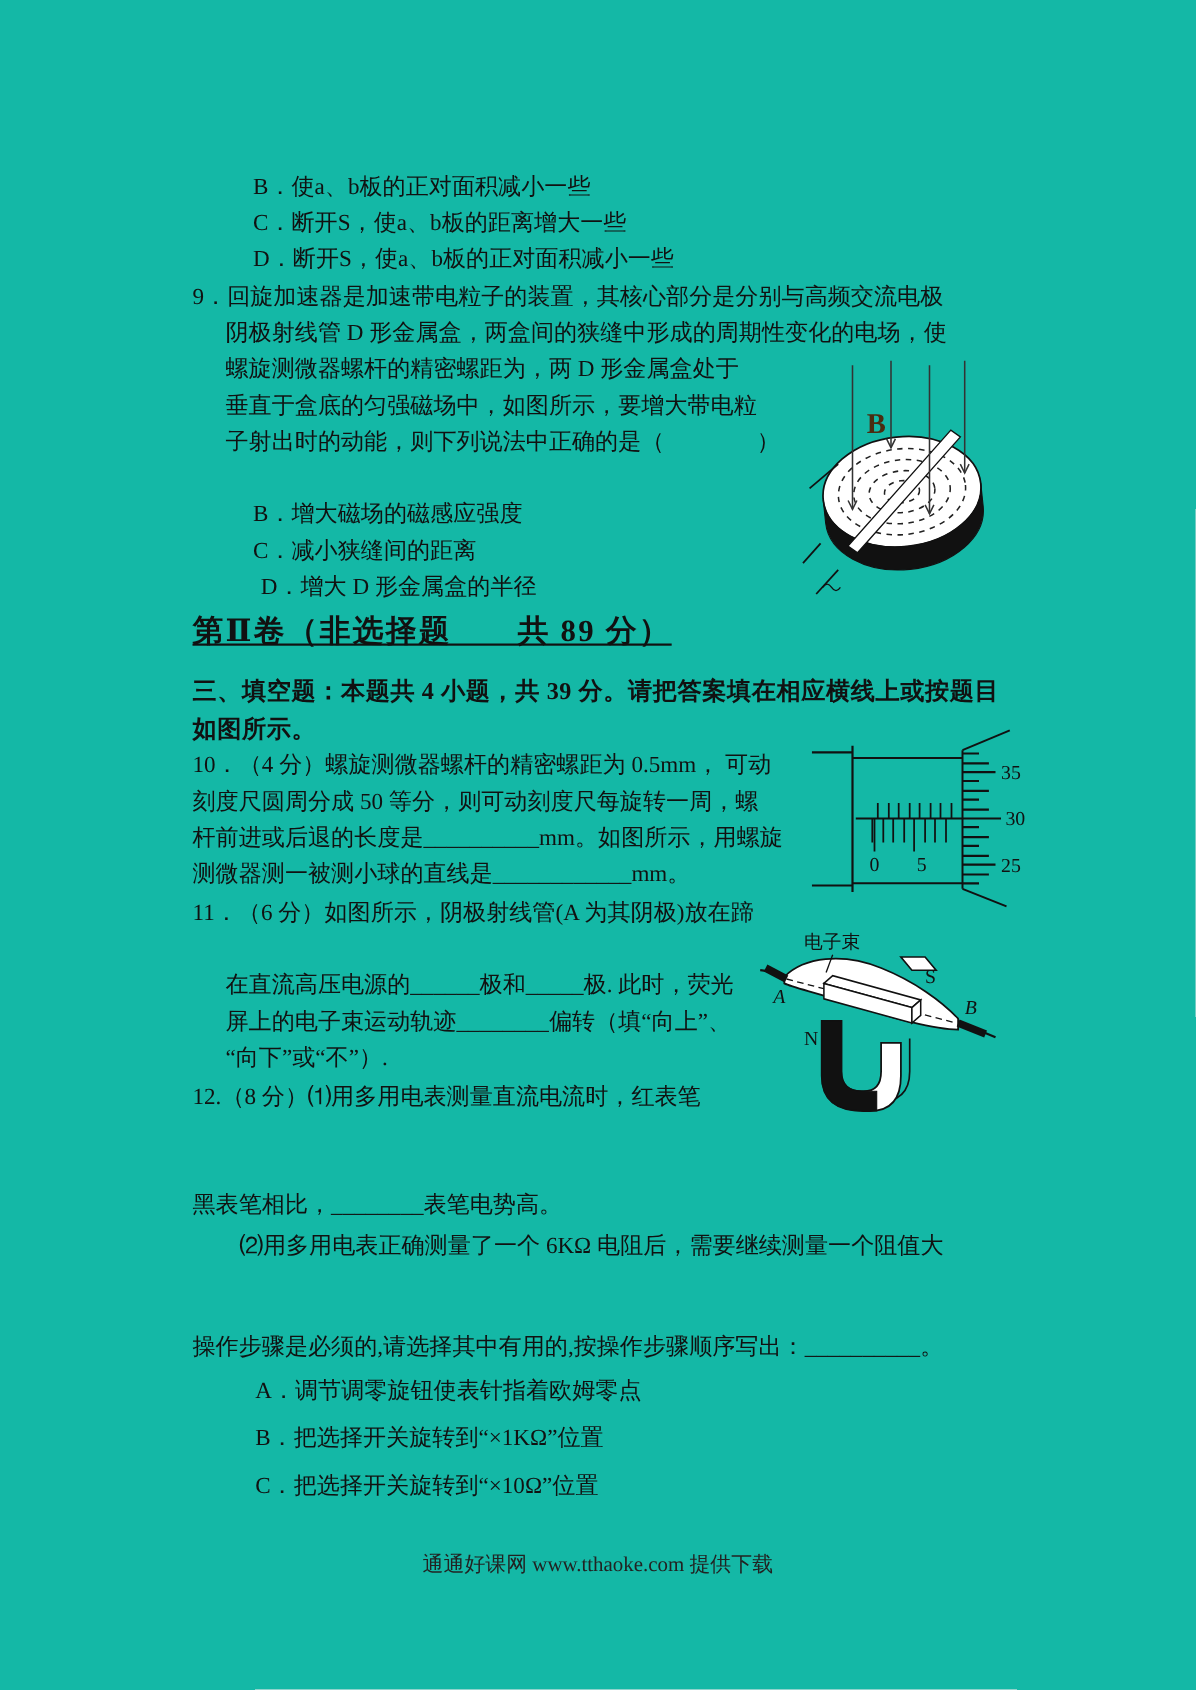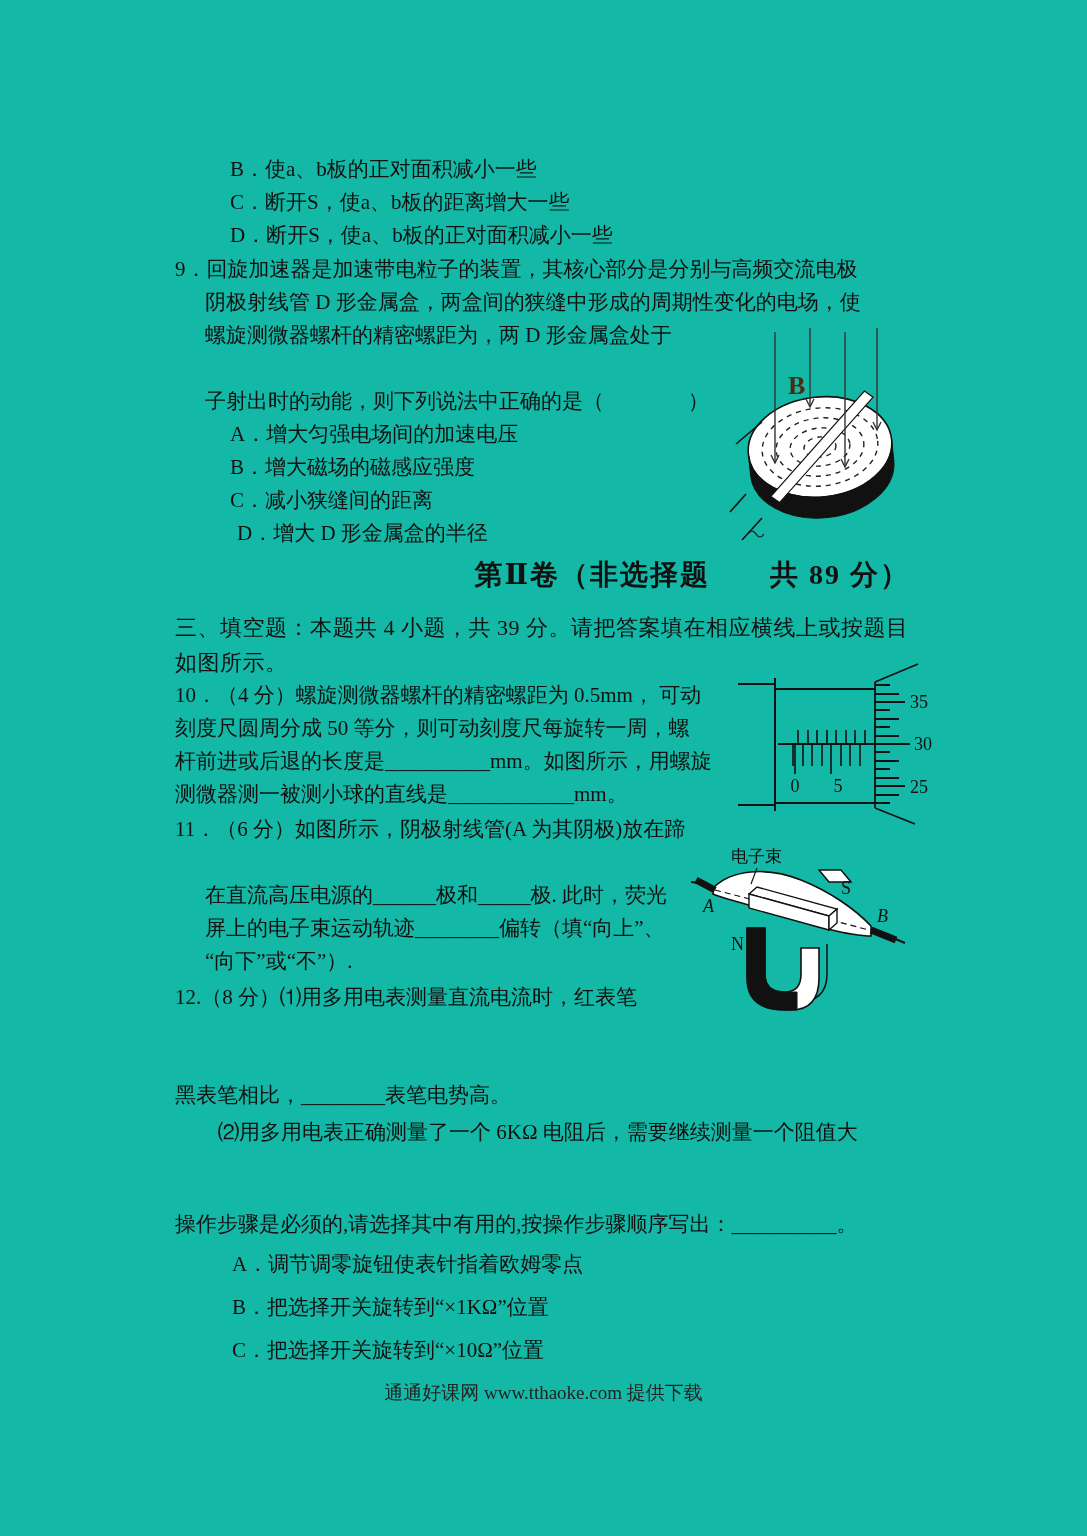--- a/index.html
+++ b/index.html
@@ -3,40 +3,40 @@
 <meta charset="utf-8">
 <style>
   html,body { margin:0; padding:0; background:#e8e8e8; }
   .page {
     position:relative; width:1087px; height:1536px; margin:0 auto;
     background:#14b8a6; overflow:hidden;
     font-family:"Liberation Serif","DejaVu Serif",serif;
     color:#111;
   }
   .ln { position:absolute; white-space:nowrap; font-size:21px; line-height:1.35; }
-  .b22 { font-size:22px; font-weight:normal; letter-spacing:0.5px; }
-  .heading { font-size:28px; font-weight:bold; text-align:right; letter-spacing:2px; }
+  .b22 { font-size:22px; font-weight:bold; letter-spacing:0.5px; }
+  .heading { font-size:28px; font-weight:bold; text-align:left; letter-spacing:2px;text-decoration:underline; }
   .footer { font-size:19px; text-align:center; color:#222; }
   .fig { position:absolute; }
   svg text { font-family:"Liberation Serif","DejaVu Serif",serif; }
 </style>
 </head>
 <body>
 
 <div class="page">
 
   <div class="ln" style="left:230px;top:155px">B．使a、b板的正对面积减小一些</div>
   <div class="ln" style="left:230px;top:188px">C．断开S，使a、b板的距离增大一些</div>
   <div class="ln" style="left:230px;top:221px">D．断开S，使a、b板的正对面积减小一些</div>
 
   <div class="ln" style="left:175px;top:255px">9．回旋加速器是加速带电粒子的装置，其核心部分是分别与高频交流电极</div>
   <div class="ln" style="left:205px;top:288px">阴极射线管 D 形金属盒，两盒间的狭缝中形成的周期性变化的电场，使</div>
   <div class="ln" style="left:205px;top:321px">螺旋测微器螺杆的精密螺距为，两 D 形金属盒处于</div>
+  <div class="ln" style="left:205px;top:354px">垂直于盒底的匀强磁场中，如图所示，要增大带电粒</div>
   <div class="ln" style="left:205px;top:387px">子射出时的动能，则下列说法中正确的是（　　　　）</div>
-  <div class="ln" style="left:230px;top:420px">A．增大匀强电场间的加速电压</div>
   <div class="ln" style="left:230px;top:453px">B．增大磁场的磁感应强度</div>
   <div class="ln" style="left:230px;top:486px">C．减小狭缝间的距离</div>
   <div class="ln" style="left:237px;top:519px">D．增大 D 形金属盒的半径</div>
 
   <svg class="fig" style="left:728px;top:326px" width="300" height="240" viewBox="0 0 300 240">
     <g transform="rotate(-6 92 121)">
       <ellipse cx="92" cy="121" rx="72" ry="50" fill="#ffffff" stroke="#111" stroke-width="1.6"></ellipse>
       <path d="M20,121 A72,50 0 0 0 164,121 L164,142 A72,50 0 0 1 20,142 Z" fill="#111" stroke="#111"></path>
       <g stroke="#222" stroke-width="1.4" fill="none" stroke-dasharray="5 5">
         <ellipse cx="92" cy="121" rx="58" ry="39"></ellipse>
@@ -171,15 +171,15 @@
   <div class="ln" style="left:175px;top:983px">12.（8 分）⑴用多用电表测量直流电流时，红表笔</div>
   <div class="ln" style="left:175px;top:1081px">黑表笔相比，________表笔电势高。</div>
 
   <div class="ln" style="left:218px;top:1118px">⑵用多用电表正确测量了一个 6KΩ 电阻后，需要继续测量一个阻值大</div>
   <div class="ln" style="left:175px;top:1210px">操作步骤是必须的,请选择其中有用的,按操作步骤顺序写出：__________。</div>
 
   <div class="ln" style="left:232px;top:1250px">A．调节调零旋钮使表针指着欧姆零点</div>
   <div class="ln" style="left:232px;top:1293px">B．把选择开关旋转到“×1KΩ”位置</div>
   <div class="ln" style="left:232px;top:1336px">C．把选择开关旋转到“×10Ω”位置</div>
 
-  <div class="ln footer" style="left:0;top:1380px;width:1087px">通通好课网  www.tthaoke.com  提供下载</div>
+  <div class="ln footer" style="left:0;top:1410px;width:1087px">通通好课网  www.tthaoke.com  提供下载</div>
 
 </div>
 
 </body></html>

